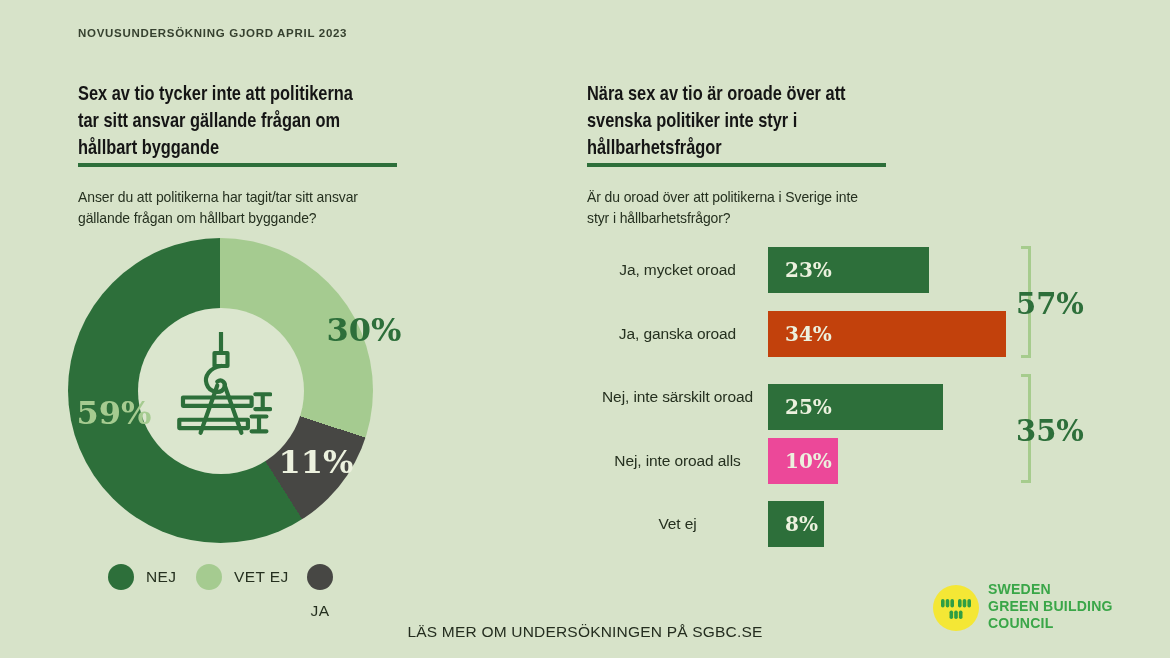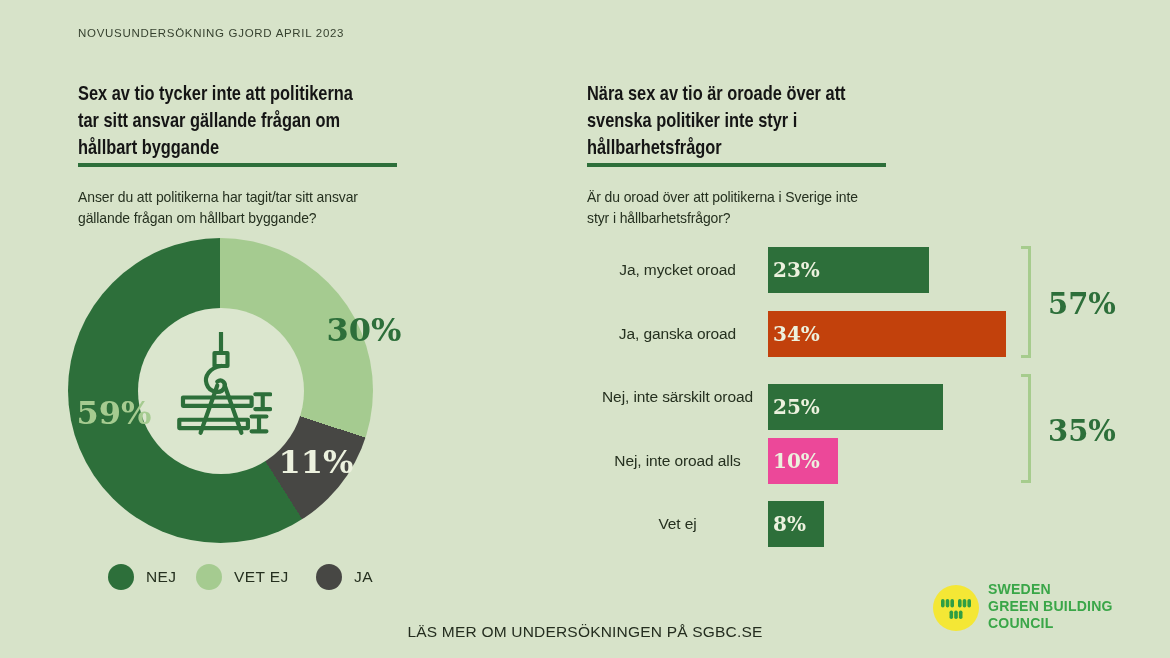--- a/index.html
+++ b/index.html
@@ -15,21 +15,21 @@
     --body-text:#25301f;
   }
   *{margin:0;padding:0;box-sizing:border-box;}
   body{background:#fff;font-family:"Liberation Sans", sans-serif;}
   .canvas{
     position:relative;width:1170px;height:658px;overflow:hidden;
     background:var(--background);
   }
   .survey-note{
     position:absolute;left:78px;top:27px;
-    font-size:11.5px;letter-spacing:.7px;color:#36412f;font-weight:400;
+    font-size:11.5px;letter-spacing:.7px;color:#36412f;font-weight:700;
   }
   
   .section-title{
     position:absolute;top:79px;color:var(--title-black);
     font-weight:bold;font-size:21px;line-height:27px;
     transform:scaleX(.78);transform-origin:0 0;white-space:nowrap;
   }
   .section-title span{display:block;}
   .title-left{left:78px;}
   .title-right{left:587px;}
@@ -64,41 +64,41 @@
   }
   .dl-vetej{left:254px;top:92px;color:var(--dark-green);margin-left:42px;}
   .dl-nej{left:46px;top:175px;color:var(--light-green);}
   .dl-ja{left:248px;top:224px;color:var(--cream);}
   .crane-icon{color:var(--dark-green);}
 
   
   .legend-item{position:absolute;top:564px;display:flex;align-items:center;gap:12px;}
   .legend-nej{left:108px;}
   .legend-vetej{left:196px;}
-  .legend-ja{left:316px;}
+  .legend-ja{left:307px;flex-direction:column;}
   .legend-dot{width:26px;height:26px;border-radius:50%;flex:none;}
   .legend-label{font-size:15.5px;color:var(--body-text);letter-spacing:.4px;}
 
   
   .bar-rows{position:absolute;left:587px;top:247px;}
   .bar-row{display:flex;align-items:center;height:46px;margin-bottom:17.5px;}
   .bar-cat{width:181px;flex:none;font-size:15.5px;color:var(--body-text);letter-spacing:-.1px;text-align:center;}
   .bar-fill{
     height:46px;background:var(--dark-green);
-    display:flex;align-items:center;padding-left:5px;
+    display:flex;align-items:center;padding-left:17px;
     font-family:"DejaVu Serif", serif;font-weight:bold;font-size:20px;color:var(--cream);
   }
   .bracket{
     position:absolute;left:1021px;width:10px;
     border:3px solid var(--bracket-green);border-left:none;
   }
   .bracket-1{top:246px;height:112px;}
   .bracket-2{top:374px;height:109px;}
   .group-total{
-    position:absolute;left:1048px;
+    position:absolute;left:1016px;
     font-family:"DejaVu Serif", serif;font-weight:bold;font-size:29px;color:var(--dark-green);
   }
   .gt-1{top:287px;}
   .gt-2{top:414px;}
 
   
   .footer-note{
     position:absolute;left:0;top:623px;width:1170px;text-align:center;
     font-size:15.5px;color:#242d1f;letter-spacing:.2px;
   }

